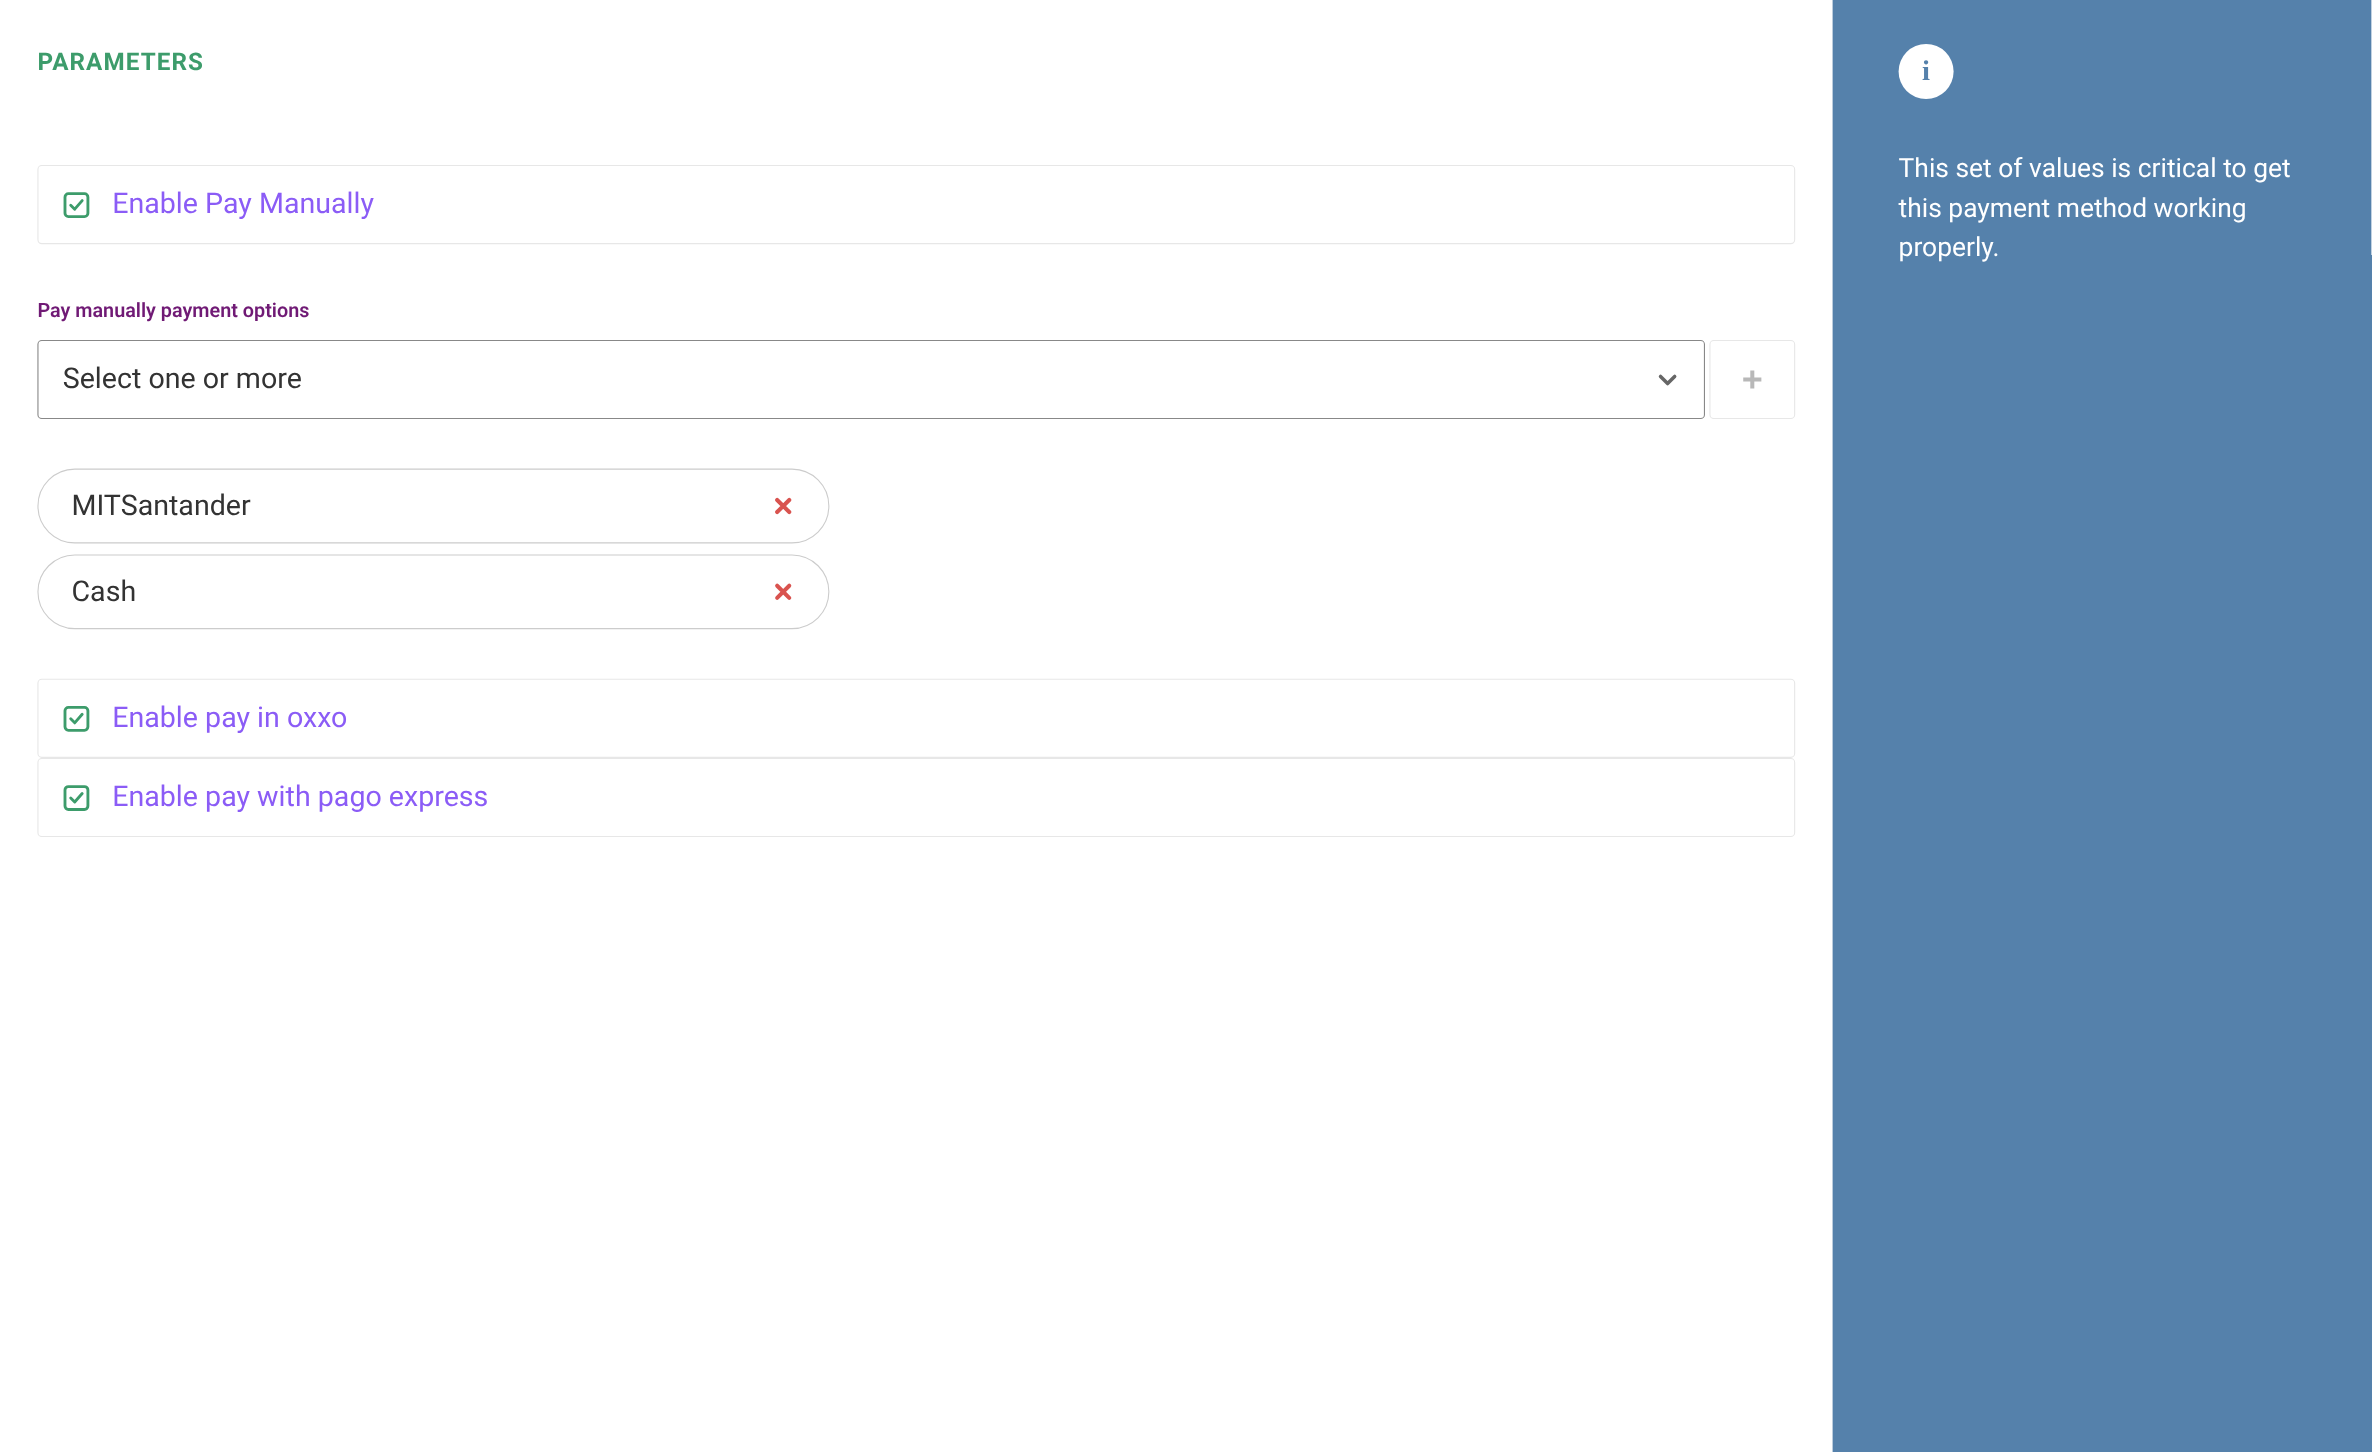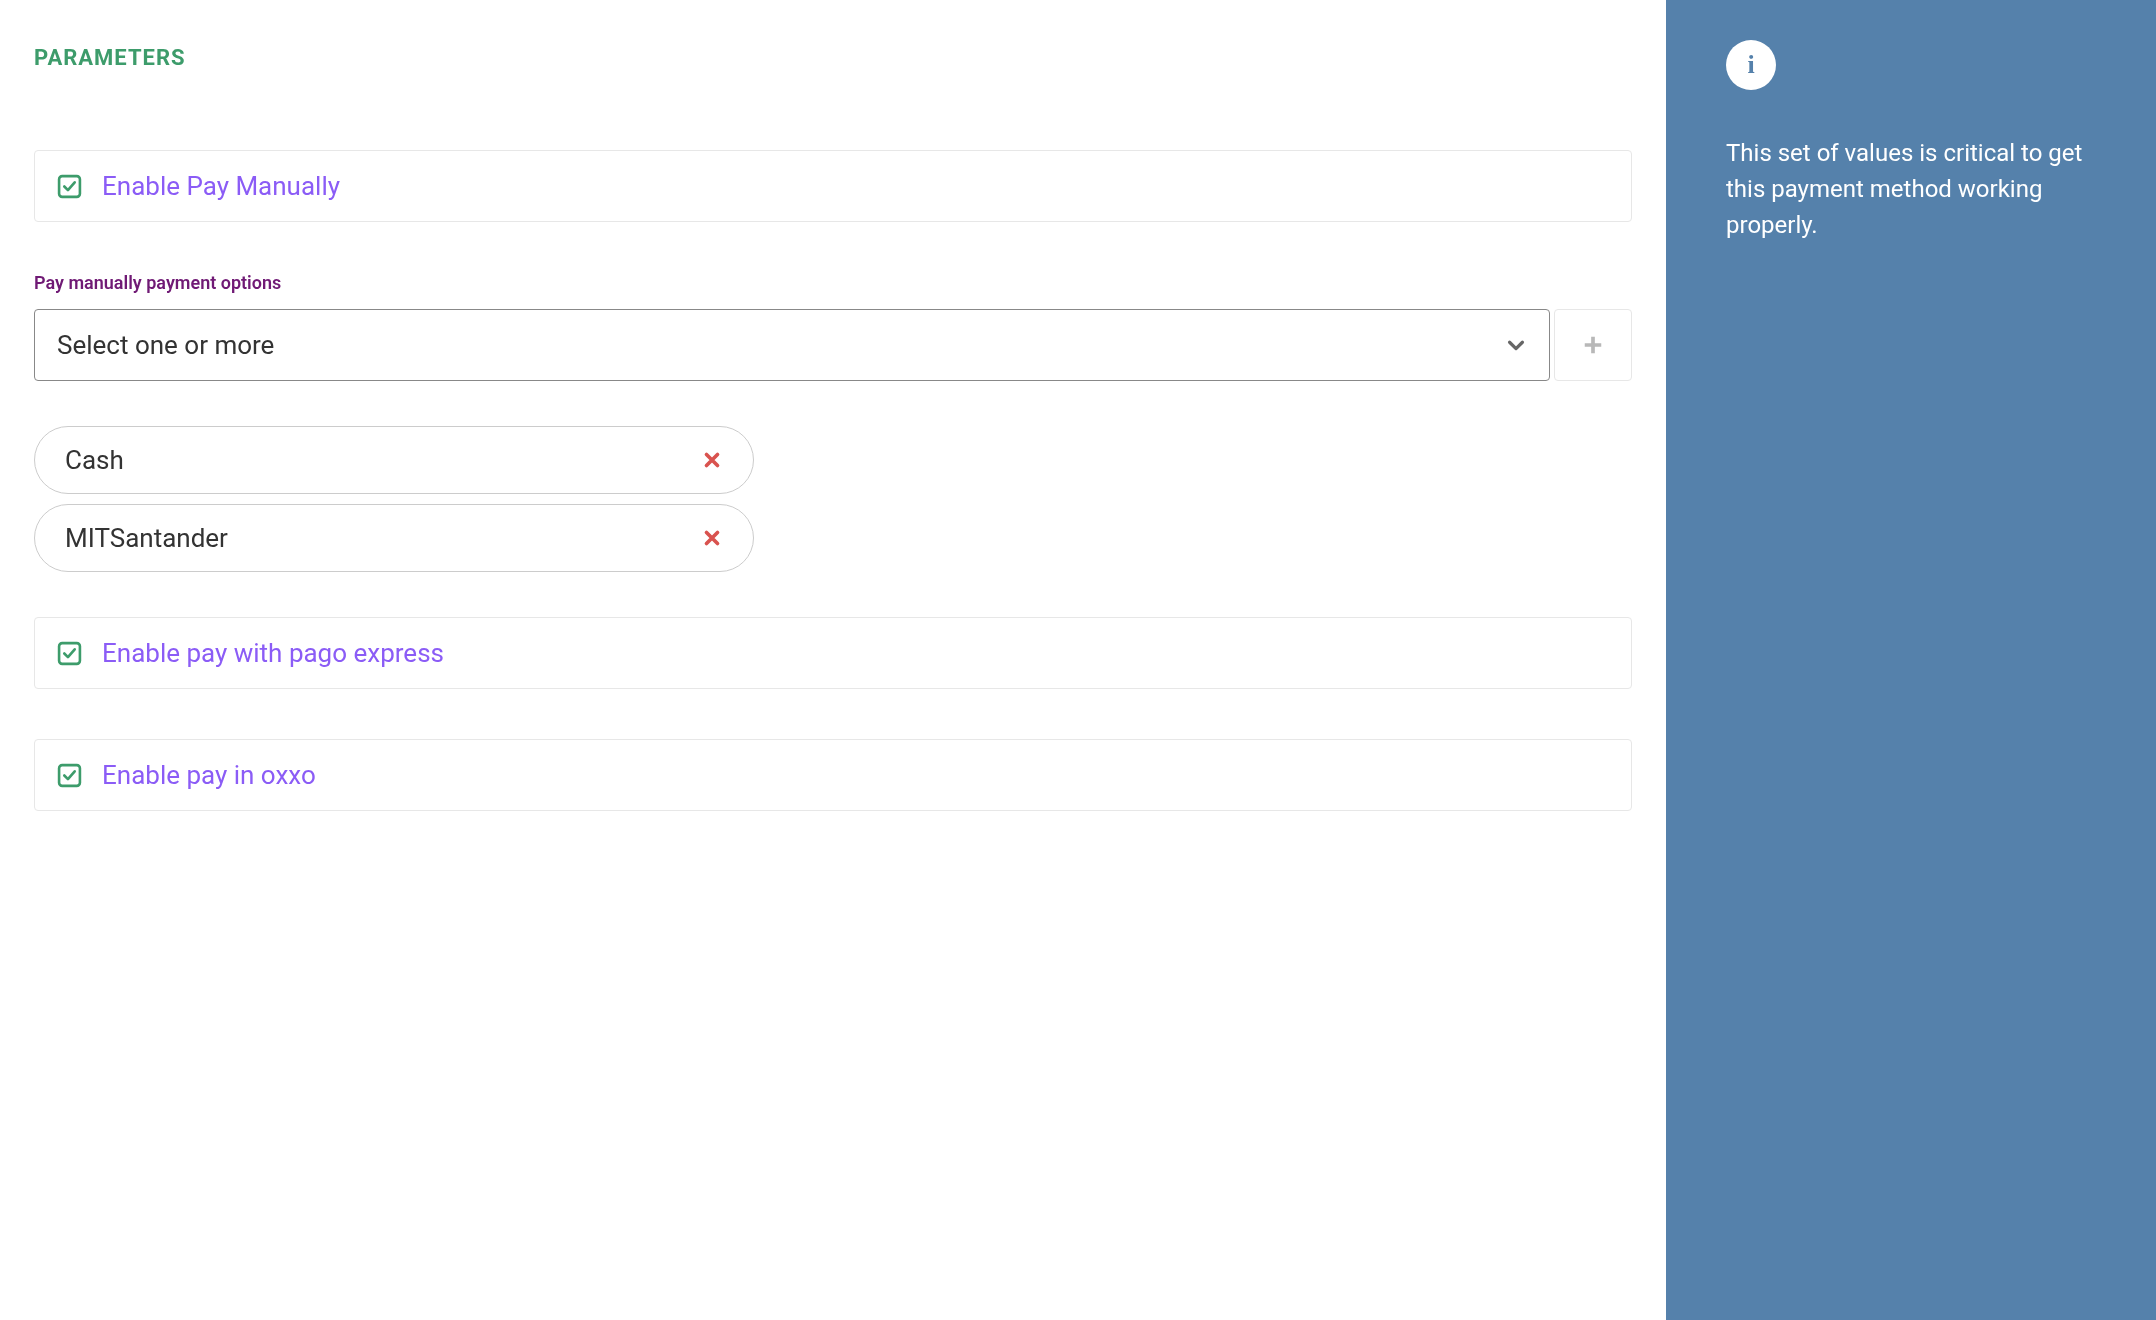--- a/index.html
+++ b/index.html
@@ -185,56 +185,56 @@
       <span class="plus-icon">
         <svg viewBox="0 0 24 24" fill="#b8b8b8">
           <path d="M10 3 L14 3 L14 10 L21 10 L21 14 L14 14 L14 21 L10 21 L10 14 L3 14 L3 10 L10 10 Z"></path>
         </svg>
       </span>
     </button>
   </div>
 
   <div class="pills-container">
     <div class="pill">
+      <span class="pill-label">MITSantander</span>
+      <span class="close-icon">
+        <svg viewBox="0 0 24 24" fill="#d9534f">
+          <path d="M18 6 L6 18 M6 6 L18 18" stroke="#d9534f" stroke-width="4" stroke-linecap="round"></path>
+        </svg>
+      </span>
+    </div>
+    <div class="pill">
       <span class="pill-label">Cash</span>
       <span class="close-icon">
         <svg viewBox="0 0 24 24" fill="#d9534f">
           <path d="M18 6 L6 18 M6 6 L18 18" stroke="#d9534f" stroke-width="4" stroke-linecap="round"></path>
         </svg>
       </span>
     </div>
-    <div class="pill">
-      <span class="pill-label">MITSantander</span>
-      <span class="close-icon">
-        <svg viewBox="0 0 24 24" fill="#d9534f">
-          <path d="M18 6 L6 18 M6 6 L18 18" stroke="#d9534f" stroke-width="4" stroke-linecap="round"></path>
-        </svg>
-      </span>
-    </div>
+  </div>
+
+  <div class="card" style="margin-bottom:0;">
+    <span class="checkbox-icon">
+      <svg viewBox="0 0 24 24" fill="none" stroke="#3d9c6b" stroke-width="2.5">
+        <rect x="2" y="2" width="20" height="20" rx="3" ry="3"></rect>
+        <path d="M7 12 L10.5 15.5 L17 8" stroke-linecap="round" stroke-linejoin="round"></path>
+      </svg>
+    </span>
+    <span class="card-label">Enable pay in oxxo</span>
   </div>
 
   <div class="card">
     <span class="checkbox-icon">
       <svg viewBox="0 0 24 24" fill="none" stroke="#3d9c6b" stroke-width="2.5">
         <rect x="2" y="2" width="20" height="20" rx="3" ry="3"></rect>
         <path d="M7 12 L10.5 15.5 L17 8" stroke-linecap="round" stroke-linejoin="round"></path>
       </svg>
     </span>
     <span class="card-label">Enable pay with pago express</span>
   </div>
-
-  <div class="card" style="margin-bottom:0;">
-    <span class="checkbox-icon">
-      <svg viewBox="0 0 24 24" fill="none" stroke="#3d9c6b" stroke-width="2.5">
-        <rect x="2" y="2" width="20" height="20" rx="3" ry="3"></rect>
-        <path d="M7 12 L10.5 15.5 L17 8" stroke-linecap="round" stroke-linejoin="round"></path>
-      </svg>
-    </span>
-    <span class="card-label">Enable pay in oxxo</span>
-  </div>
 </div>
 
 <aside class="sidebar-right">
   <div class="info-icon-circle">
     <span class="info-letter">i</span>
   </div>
   <p class="info-text">This set of values is critical to get this payment method working properly.</p>
 </aside>
 
 </body></html>

